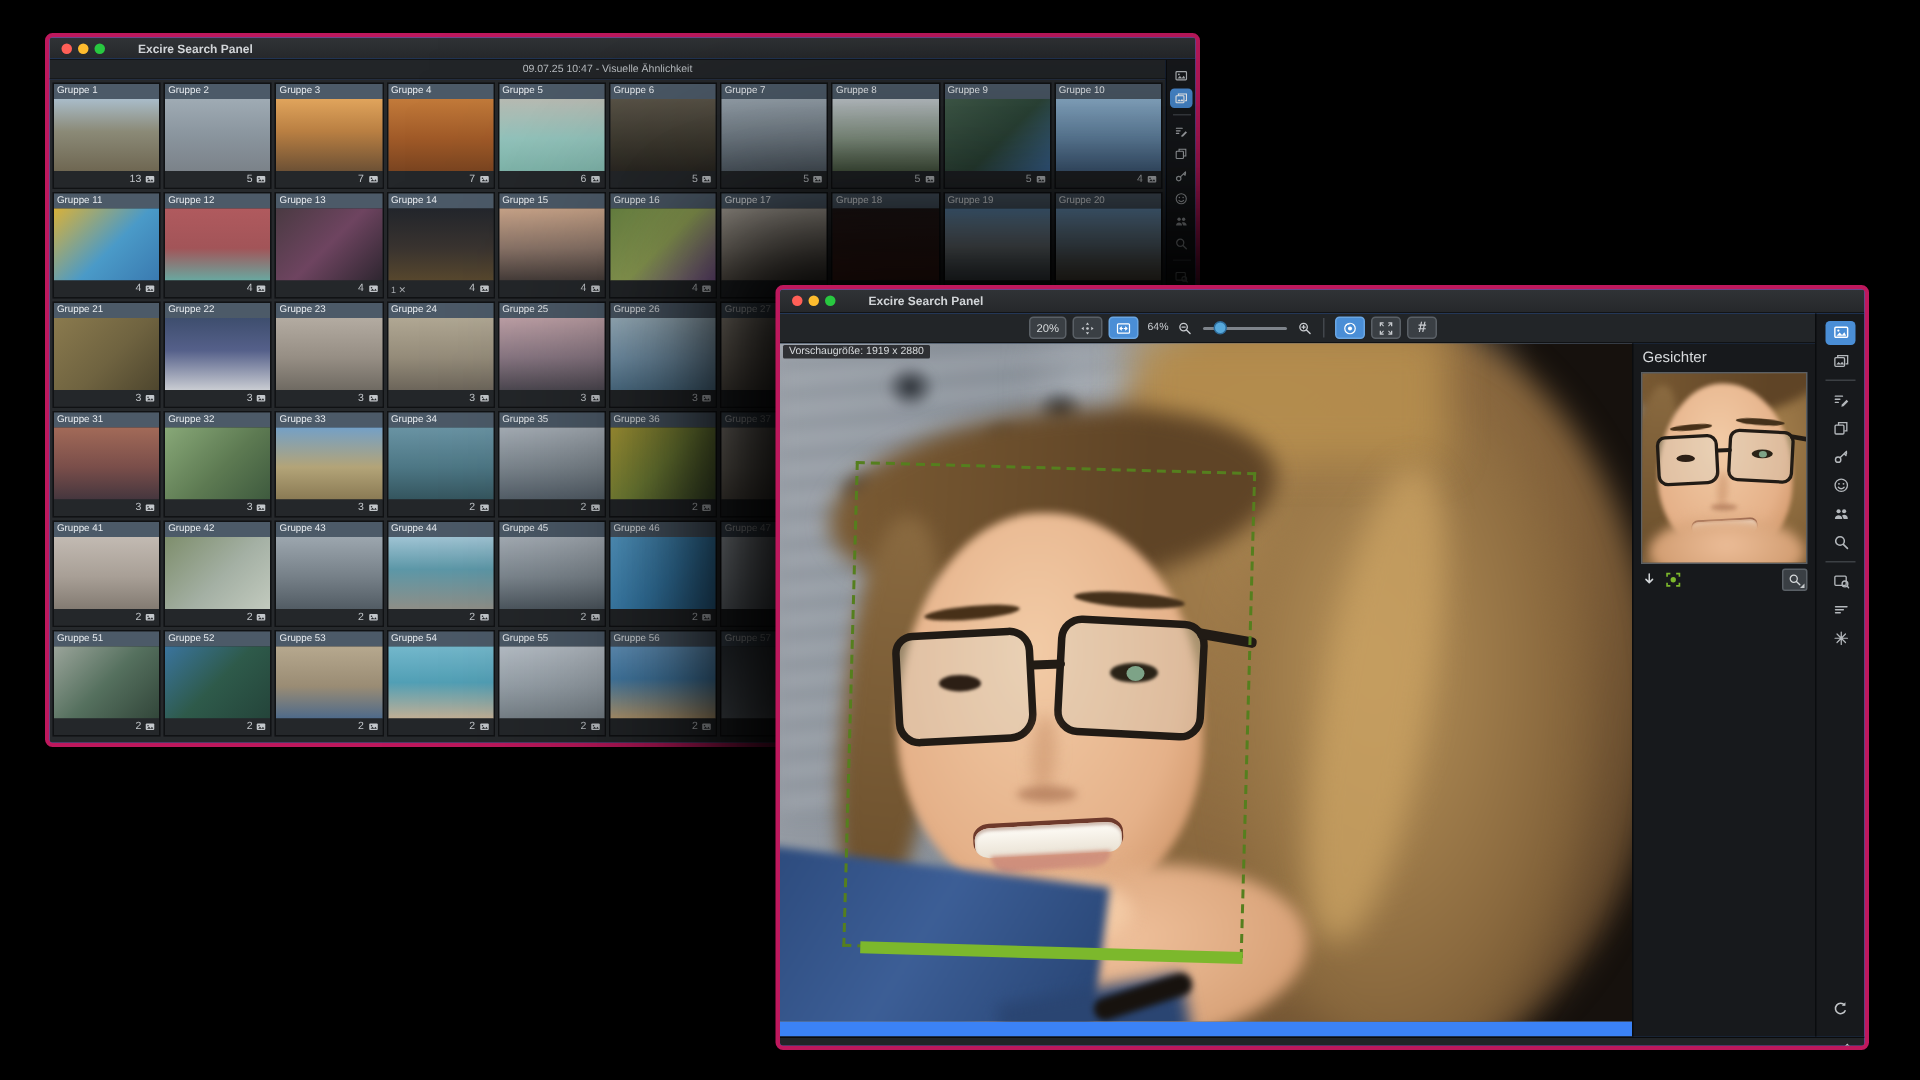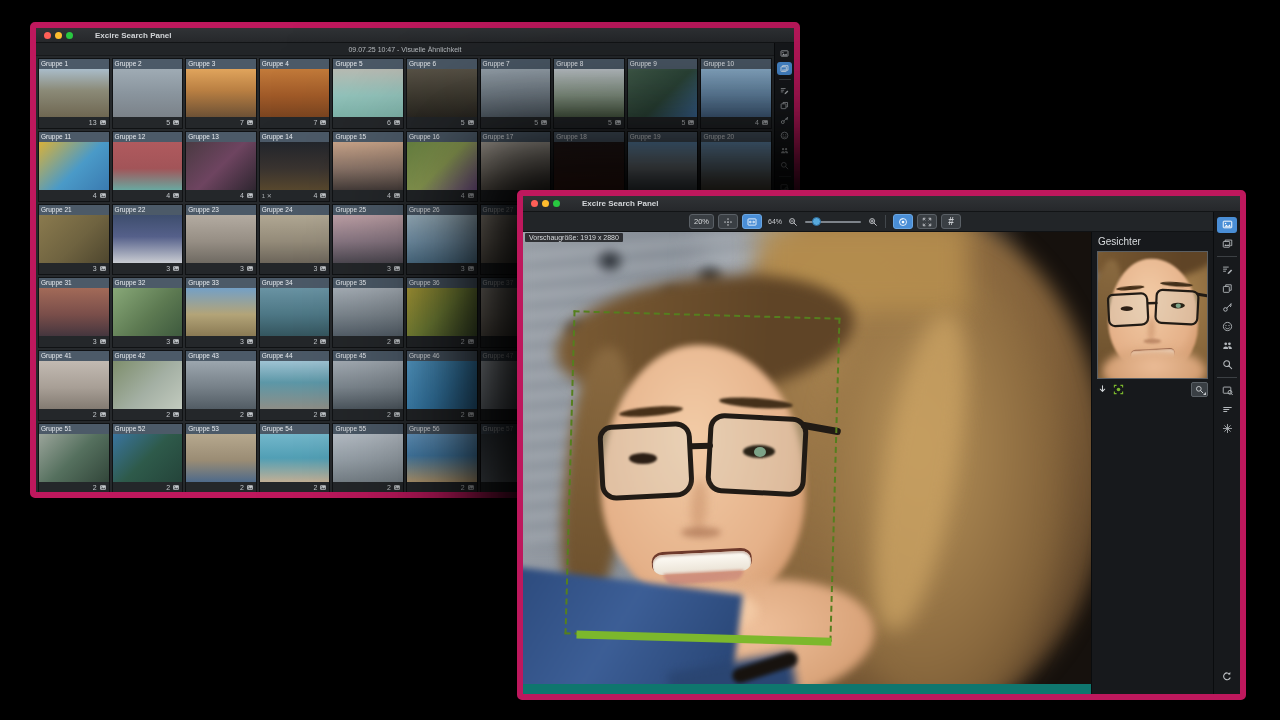--- a/index.html
+++ b/index.html
@@ -1,18 +1,18 @@
 <!DOCTYPE html>
 <html><head>
 <meta charset="utf-8">
 <style>
   html,body{margin:0;padding:0;background:#000;width:1280px;height:720px;overflow:hidden;
     font-family:"Liberation Sans",sans-serif;-webkit-font-smoothing:antialiased}
   *{box-sizing:border-box}
-  .window{position:absolute;border:6px solid #be185d;border-radius:5px;overflow:hidden;background:#0f766e}
+  .window{position:absolute;border:3px solid #be185d;border-radius:5px;overflow:hidden;background:#3b82f6}
   
   #bg-win{left:30px;top:22px;width:770px;height:476px;box-shadow:0 10px 50px rgba(0,0,0,.85)}
   .titlebar{height:15px;background:linear-gradient(#303336,#26282b);display:flex;align-items:center;
     padding:0 8px;border-bottom:1px solid #121416}
   .lights{display:flex;gap:4px;margin-right:22px}
   .light{width:7px;height:7px;border-radius:50%}
   .win-title{font-size:8px;font-weight:bold;color:#d2d5d8;white-space:nowrap}
   .bg-body{display:flex;height:460px}
   .bg-left{flex:1;display:flex;flex-direction:column}
   .bg-header{height:13px;background:#222528;border-bottom:1px solid #17191b;display:flex;

